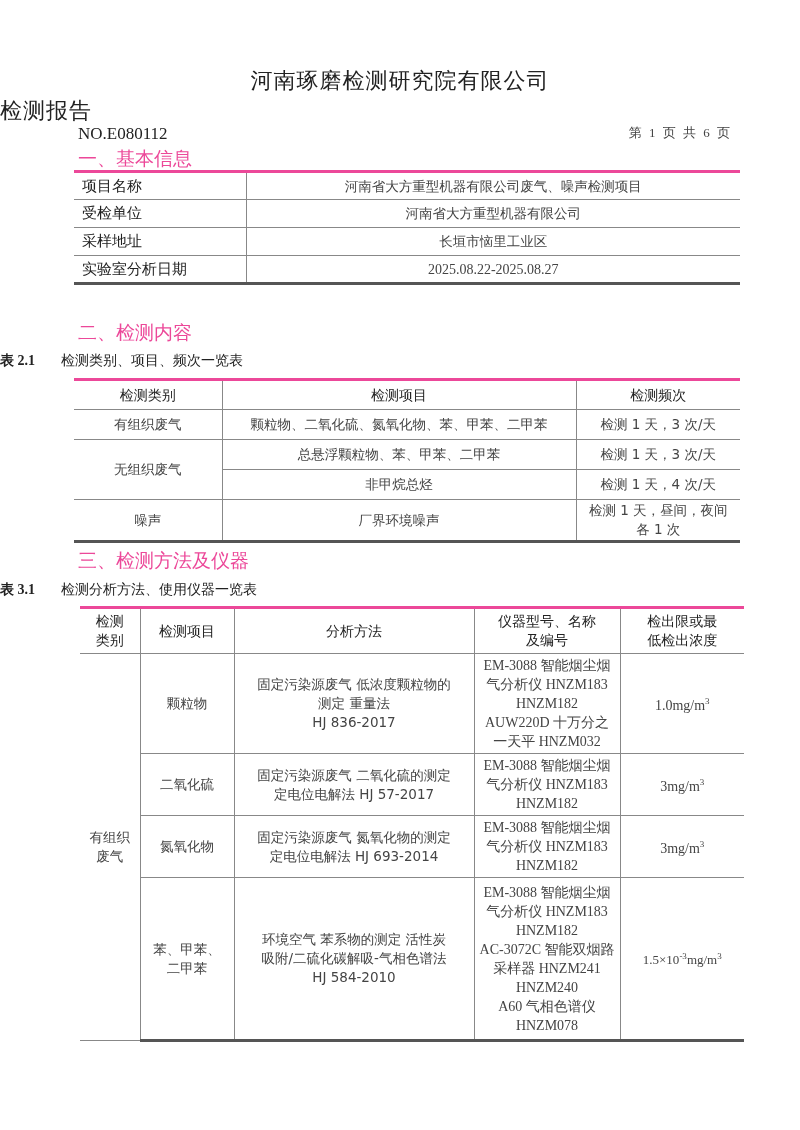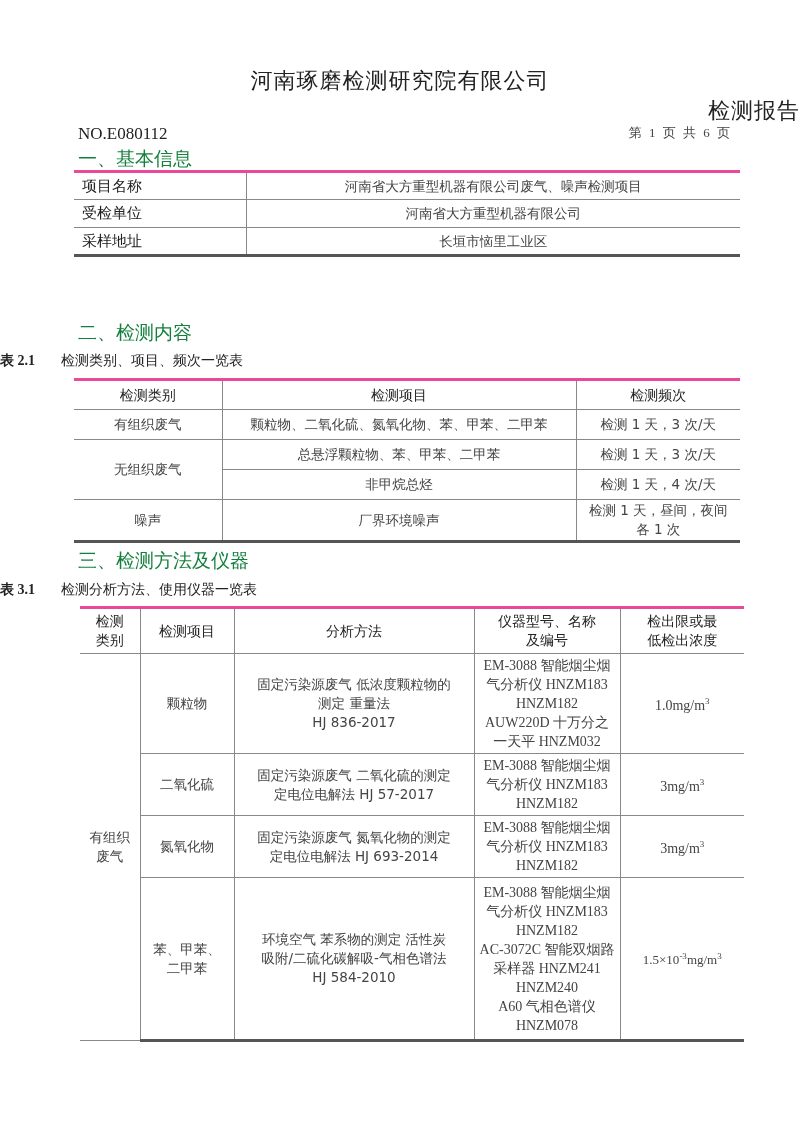--- a/index.html
+++ b/index.html
@@ -7,33 +7,33 @@
     width: 800px; height: 1130px; position: relative; overflow: hidden;
     font-family: "DejaVu Serif", "Liberation Serif", serif;
     color: #2a2a2a;
   }
   .page { position: absolute; left: 0; top: 0; width: 800px; height: 833px; }
   .title1 {
     position: absolute; top: 66px; left: 0; width: 800px; text-align: center;
     font-size: 22px; letter-spacing: 1px; color: #222;
   }
   .title2 {
-    position: absolute; top: 96px; left: 0; width: 800px; text-align: right;
+    position: absolute; top: 96px; left: 0; width: 800px; text-align: left;
     font-size: 22px; letter-spacing: 1px; color: #222;
   }
   .report-no {
     position: absolute; top: 124px; left: 78px; font-size: 17px;
     font-family: "Liberation Serif", serif; color: #222;
   }
   .page-count {
     position: absolute; top: 124px; right: 68px; font-size: 13px; color: #444;
     font-family: "Liberation Serif", serif; letter-spacing: 2px;
   }
   .section {
-    position: absolute; left: 78px; font-size: 19px; color: #15803d;
+    position: absolute; left: 78px; font-size: 19px; color: #ec4899;
     font-family: "DejaVu Sans", "Liberation Sans", sans-serif; font-weight: normal;
   }
   .caption {
     position: absolute; left: 0; width: 800px; text-align: left;
     font-size: 14px; color: #222; font-weight: bold;
     font-family: "Liberation Serif", serif;
   }
   .caption .gap { display: inline-block; width: 26px; }
   .caption .ctitle { font-weight: normal; font-family: "DejaVu Sans", sans-serif; font-size: 14px; }
 
@@ -80,20 +80,24 @@
       <td class="label-cell">项目名称</td>
       <td colspan="3" class="cjk">河南省大方重型机器有限公司废气、噪声检测项目</td>
     </tr>
     <tr style="height:28px">
       <td class="label-cell">受检单位</td>
       <td colspan="3" class="cjk">河南省大方重型机器有限公司</td>
     </tr>
     <tr style="height:28px">
       <td class="label-cell">采样地址</td>
       <td colspan="3" class="cjk">长垣市恼里工业区</td>
+    </tr>
+    <tr style="height:28px">
+      <td class="label-cell">实验室分析日期</td>
+      <td colspan="3">2025.08.22-2025.08.27</td>
     </tr>
   </tbody>
     </table>
 
   <div class="section" style="top:320px;">二、检测内容</div>
   <div class="caption" style="top:352px;">
     <span>表 2.1</span><span class="gap"></span><span class="ctitle">检测类别、项目、频次一览表</span>
   </div>
   <table style="left:74px; top:378px; width:666px;">
     <colgroup>

